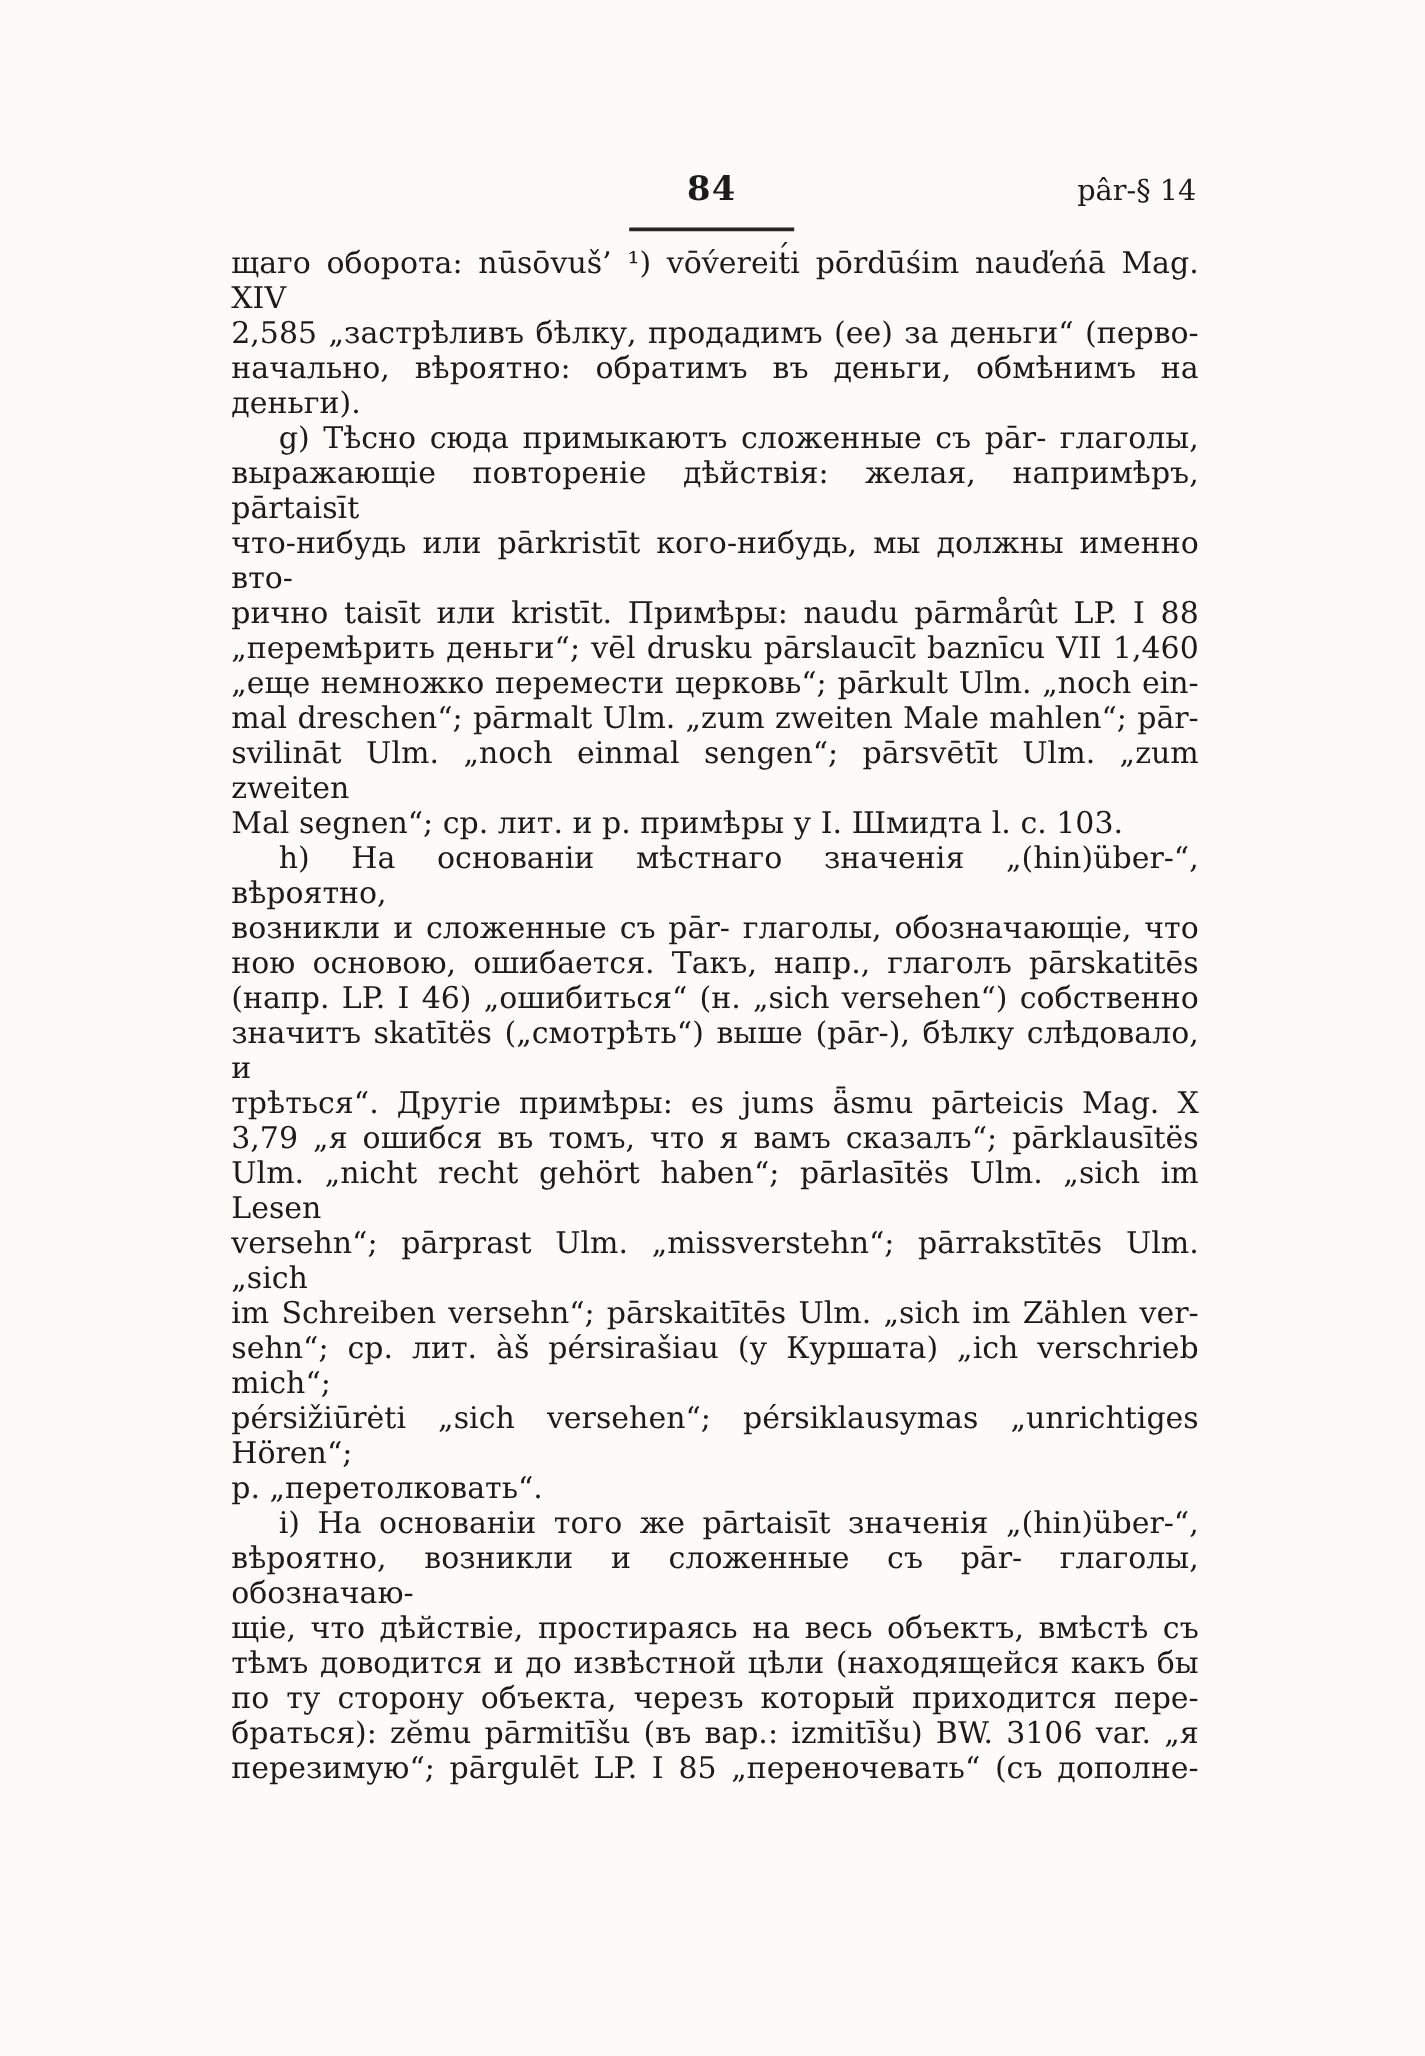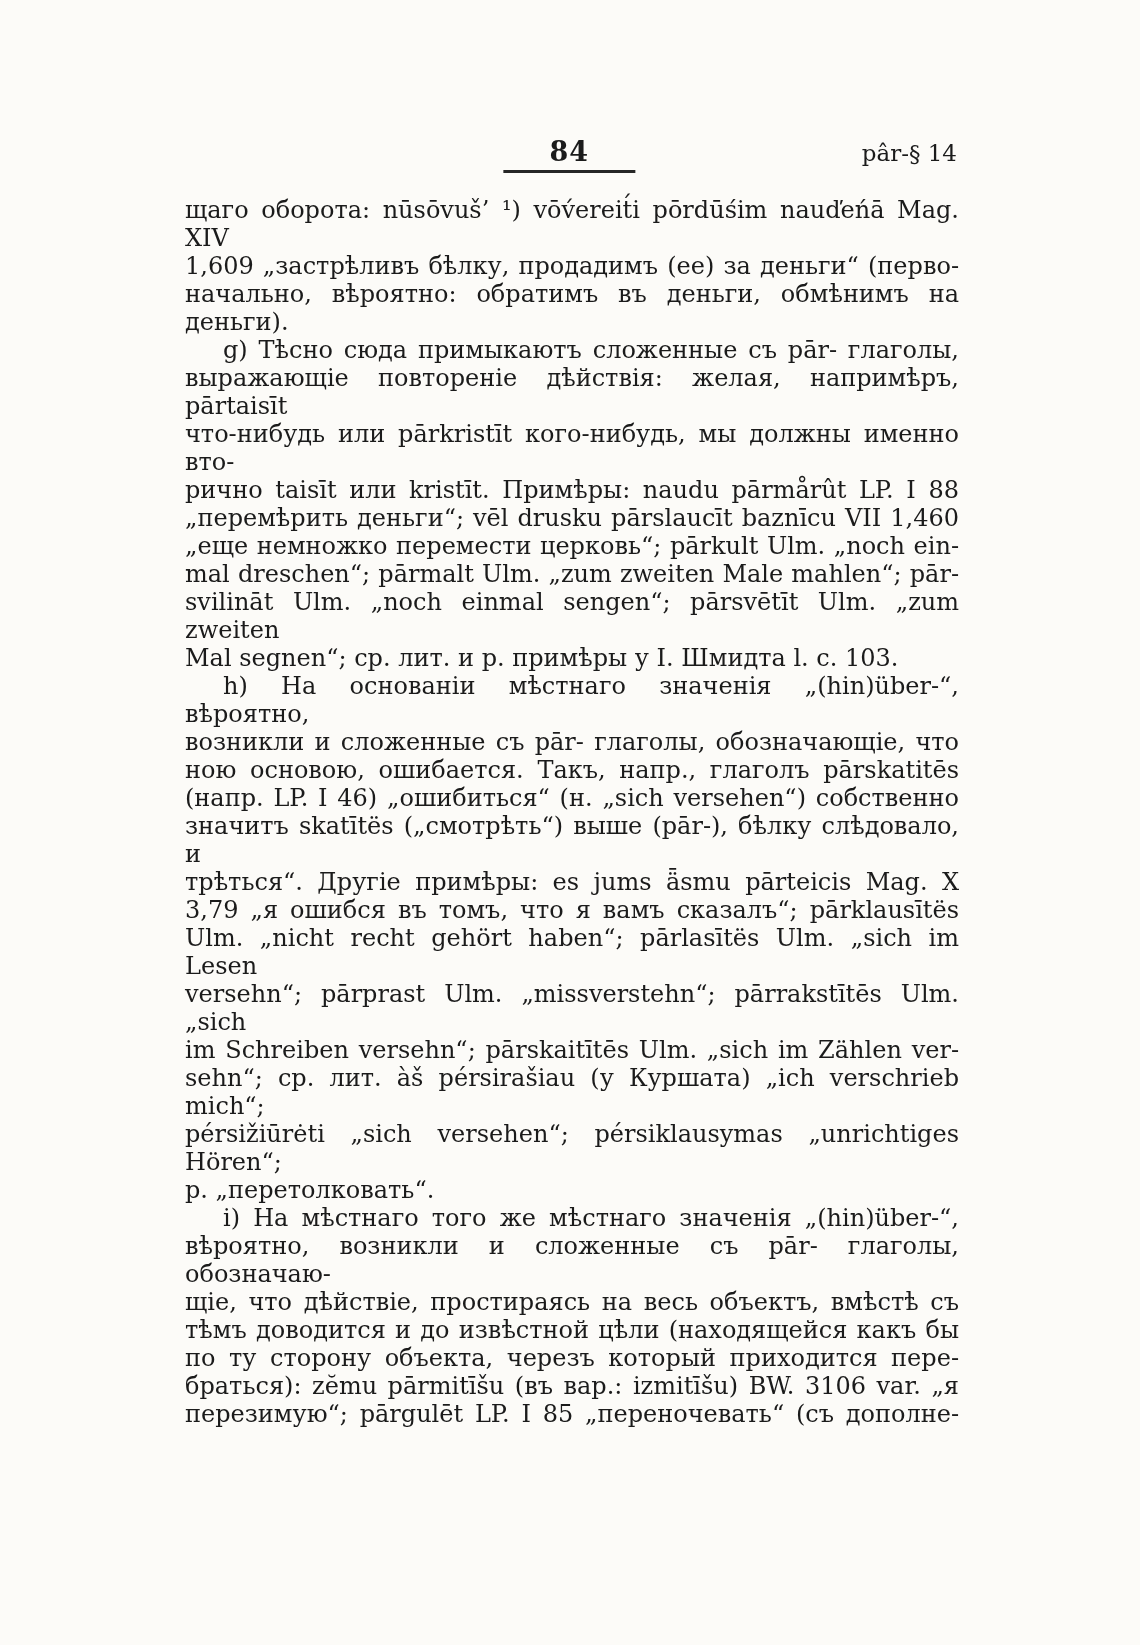--- a/index.html
+++ b/index.html
@@ -16,21 +16,21 @@
     position:absolute;
     left:185px; top:136px;
     width:774px;
   }
   .header { position:relative; height:60px; }
   .pagenum-block {
     position:absolute; left:50%; top:0;
     transform:translateX(-52%);
     width:132px; text-align:center;
     border-bottom:3px solid #262626;
-    padding-bottom:3px;
+    padding-bottom:15px;
   }
   .pagenum { font-weight:bold; font-size:27px; letter-spacing:1px; }
   .running { position:absolute; right:2px; top:4px; font-size:23px; white-space:nowrap; }
   .running .kw { }
   .body-text { font-size:24px; line-height:28px; }
   .line { text-align:justify; text-align-last:justify; }
   .line.indent { text-indent:38px; }
   .line.no-just { text-align-last:left; }
 </style>
 </head>
@@ -43,21 +43,21 @@
       <div class="pagenum-block">
         <span class="pagenum">84</span>
       </div>
       <div class="running">
         <span class="kw">pâr-</span><span>§ 14</span>
       </div>
     </div>
 
     <div class="body-text">
         <div class="line">щаго оборота: nūsōvuš’ ¹) vōv́ereit́i pōrdūśim nauďeńā Mag. XIV</div>
-        <div class="line">1,609 „застрѣливъ бѣлку, продадимъ (ее) за деньги“ (перво-</div>
+        <div class="line">2,585 „застрѣливъ бѣлку, продадимъ (ее) за деньги“ (перво-</div>
         <div class="line no-just">начально, вѣроятно: обратимъ въ деньги, обмѣнимъ на деньги).</div>
         <div class="line indent">g) Тѣсно сюда примыкаютъ сложенные съ pār- глаголы,</div>
         <div class="line">выражающіе повтореніе дѣйствія: желая, напримѣръ, pārtaisīt</div>
         <div class="line">что-нибудь или pārkristīt кого-нибудь, мы должны именно вто-</div>
         <div class="line">рично taisīt или kristīt. Примѣры: naudu pārmårût LP. I 88</div>
         <div class="line">„перемѣрить деньги“; vēl drusku pārslaucīt baznīcu VII 1,460</div>
         <div class="line">„еще немножко перемести церковь“; pārkult Ulm. „noch ein-</div>
         <div class="line">mal dreschen“; pārmalt Ulm. „zum zweiten Male mahlen“; pār-</div>
         <div class="line">svilināt Ulm. „noch einmal sengen“; pārsvētīt Ulm. „zum zweiten</div>
         <div class="line no-just">Mal segnen“; ср. лит. и р. примѣры у I. Шмидта l. c. 103.</div>
@@ -67,21 +67,21 @@
         <div class="line">(напр. LP. I 46) „ошибиться“ (н. „sich versehen“) собственно</div>
         <div class="line">значитъ skatītës („смотрѣть“) выше (pār-), бѣлку слѣдовало, и</div>
         <div class="line">трѣться“. Другіе примѣры: es jums ǟsmu pārteicis Mag. X</div>
         <div class="line">3,79 „я ошибся въ томъ, что я вамъ сказалъ“; pārklausītës</div>
         <div class="line">Ulm. „nicht recht gehört haben“; pārlasītës Ulm. „sich im Lesen</div>
         <div class="line">versehn“; pārprast Ulm. „missverstehn“; pārrakstītēs Ulm. „sich</div>
         <div class="line">im Schreiben versehn“; pārskaitītēs Ulm. „sich im Zählen ver-</div>
         <div class="line">sehn“; ср. лит. àš pérsirašiau (у Куршата) „ich verschrieb mich“;</div>
         <div class="line">pérsižiūrėti „sich versehen“; pérsiklausymas „unrichtiges Hören“;</div>
         <div class="line no-just">р. „перетолковать“.</div>
-        <div class="line indent">i) На мѣстнаго того же мѣстнаго значенія „(hin)über-“,</div>
+        <div class="line indent">i) На основаніи того же pārtaisīt значенія „(hin)über-“,</div>
         <div class="line">вѣроятно, возникли и сложенные съ pār- глаголы, обозначаю-</div>
         <div class="line">щіе, что дѣйствіе, простираясь на весь объектъ, вмѣстѣ съ</div>
         <div class="line">тѣмъ доводится и до извѣстной цѣли (находящейся какъ бы</div>
         <div class="line">по ту сторону объекта, черезъ который приходится пере-</div>
         <div class="line">браться): zĕmu pārmitīšu (въ вар.: izmitīšu) BW. 3106 var. „я</div>
         <div class="line">перезимую“; pārgulēt LP. I 85 „переночевать“ (съ дополне-</div>
       </div>
 
   </div>
 </div>

